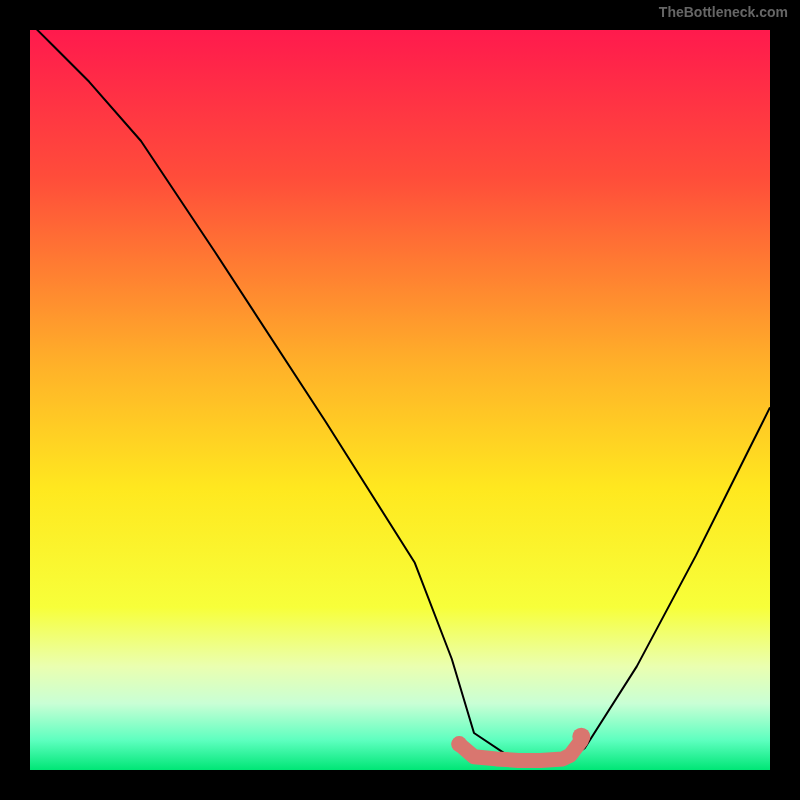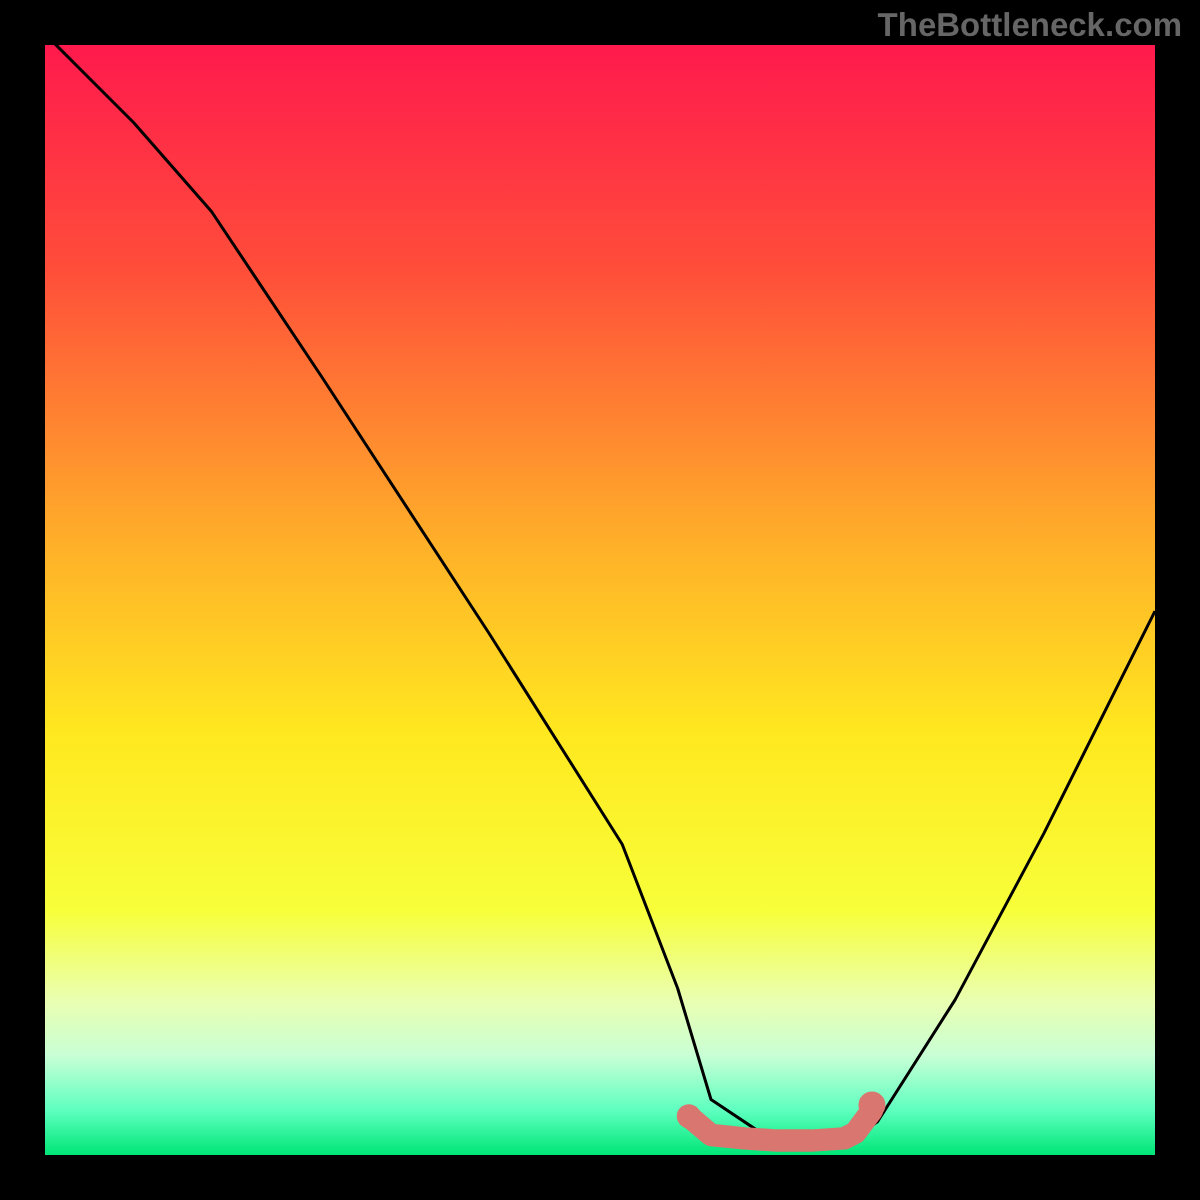--- a/index.html
+++ b/index.html
@@ -8,21 +8,21 @@
     width: 800px;
     height: 800px;
     position: relative;
     background: #000;
   }
   .watermark {
     position: absolute;
     top: 4px;
     right: 12px;
     font-family: Arial, sans-serif;
-    font-size: 22px;
+    font-size: 14px;
     font-weight: bold;
     color: #666;
     z-index: 10;
   }
   svg.plot {
     position: absolute;
     top: 0;
     left: 0;
   }
 </style>

